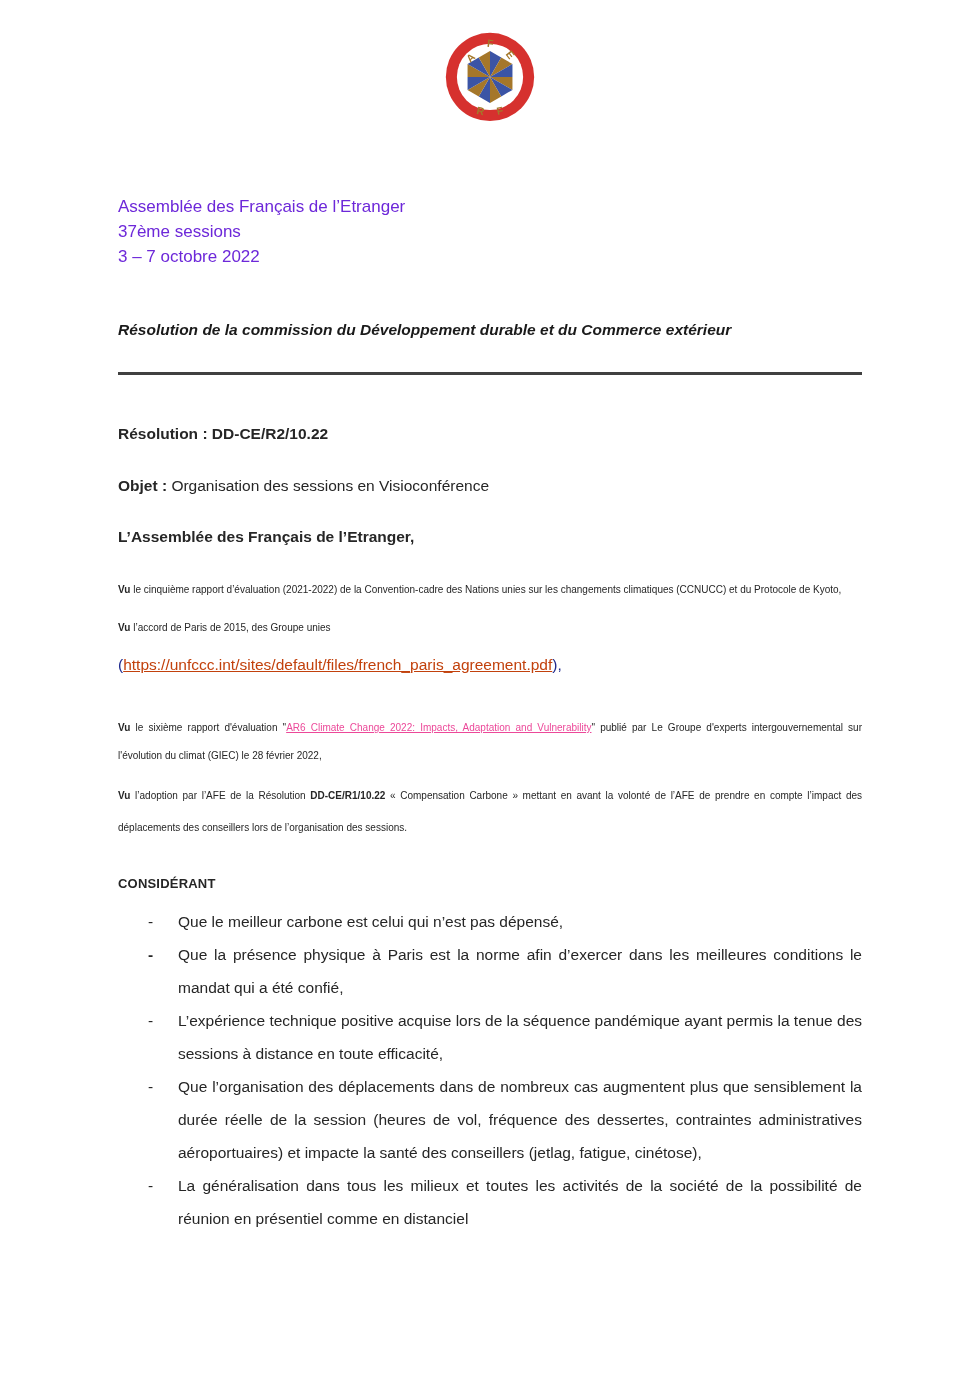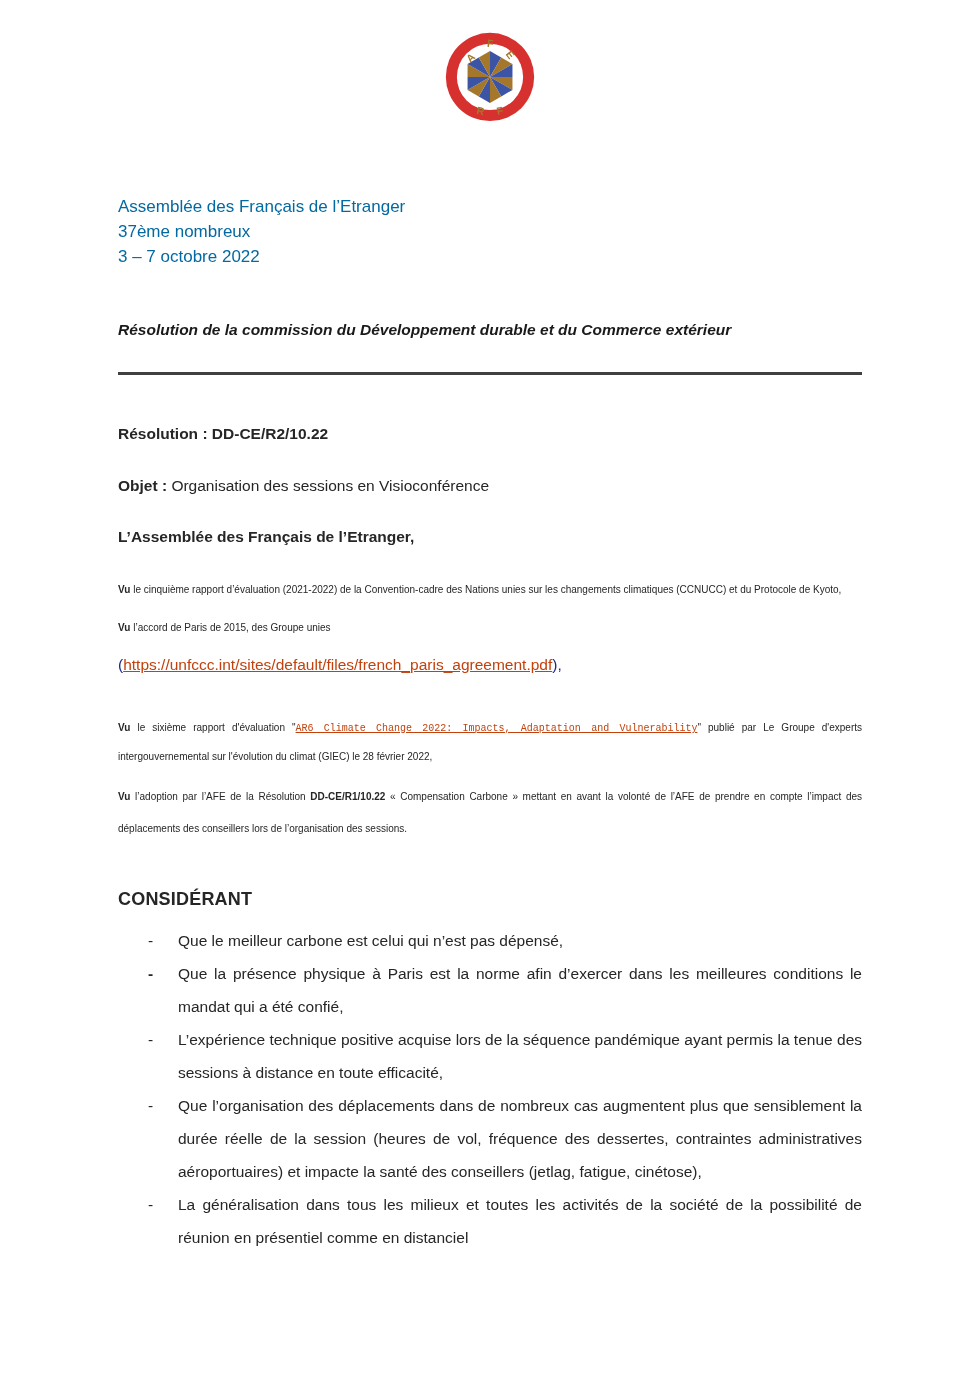--- a/index.html
+++ b/index.html
@@ -23,21 +23,21 @@
     padding-top: 28px;
     display: flex;
     justify-content: center;
   }
   .logo-wrap svg { width: 96px; height: 96px; display: block; }
 
   .header-block {
     margin-top: 70px;
     font-size: 17px;
     line-height: 25px;
-    color: #0369a1;
+    color: #6d28d9;
   }
 
   .doc-title {
     margin-top: 52px;
     text-align: left;
     font-size: 15.5px;
     font-weight: bold;
     font-style: italic;
     color: #1a1a1a;
   }
@@ -60,27 +60,27 @@
   .vu1 { margin-top: 30px; line-height: 27px; }
   .vu2 { margin-top: 11px; line-height: 27px; text-align: left; }
   .link-line { margin-top: 7px; line-height: 27px; font-size: 15.5px; }
   .vu3 { margin-top: 36px; line-height: 28px; }
   .vu4 { margin-top: 10px; line-height: 32px; }
 
   .bold { font-weight: bold; }
 
   a.doclink { text-decoration: underline; cursor: pointer; }
   .link-royal { color: #c2410c; }
-  .link-steel { color: #c2410c; font-family: Liberation Mono, monospace; }
+  .link-steel { color: #ec4899; }
   .paren-blue { color: #1f2a8e; }
 
   .considerant-heading {
-    margin-top: 44px;
+    margin-top: 32px;
     font-weight: bold;
-    font-size: 18px;
+    font-size: 13px;
     letter-spacing: 0.2px;
   }
 
   .bullet-list { margin-top: 14px; }
   .bullet {
     display: flex;
     font-size: 15.5px;
     line-height: 33px;
   }
   .bullet .dash {
@@ -126,21 +126,21 @@
         <text x="36" y="90" transform="rotate(12 39 87)">R</text>
         <text x="57" y="90" transform="rotate(-12 60 87)">F</text>
       </g>
     </svg>
   </div>
 
   <div class="content">
 
     <div class="header-block">
       <div>Assemblée des Français de l’Etranger</div>
-      <div>37ème nombreux</div>
+      <div>37ème sessions</div>
       <div>3 – 7 octobre 2022</div>
     </div>
 
     <div class="doc-title">Résolution de la commission du Développement durable et du Commerce extérieur</div>
     <hr class="title-rule">
 
     <div class="res-number">Résolution : DD-CE/R2/10.22</div>
 
     <div class="objet-line">
       <span class="bold">Objet :</span><span> Organisation des sessions en Visioconférence</span>

